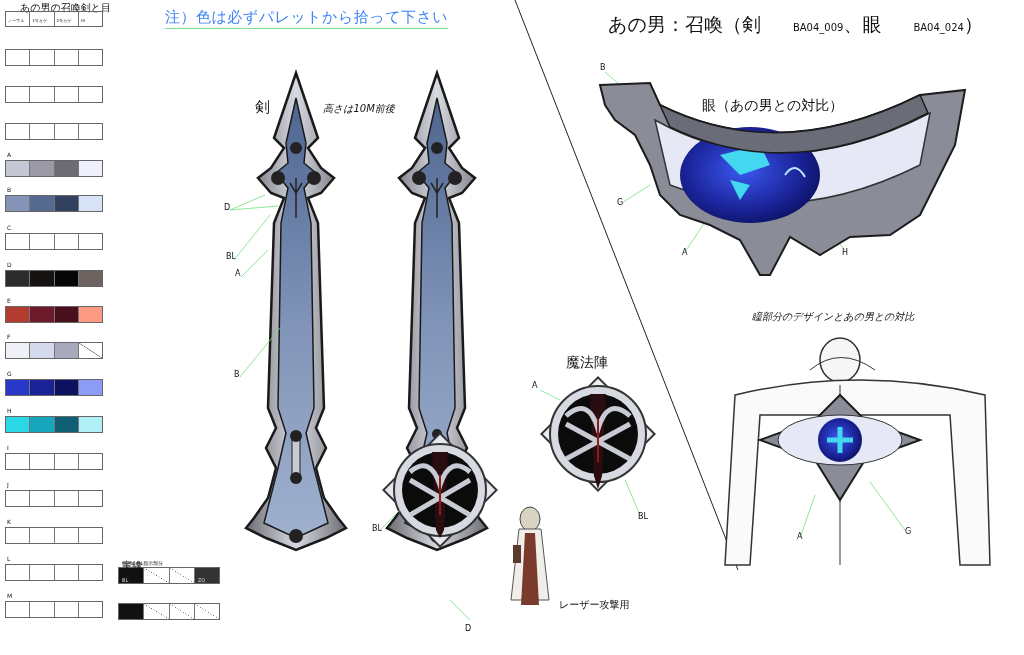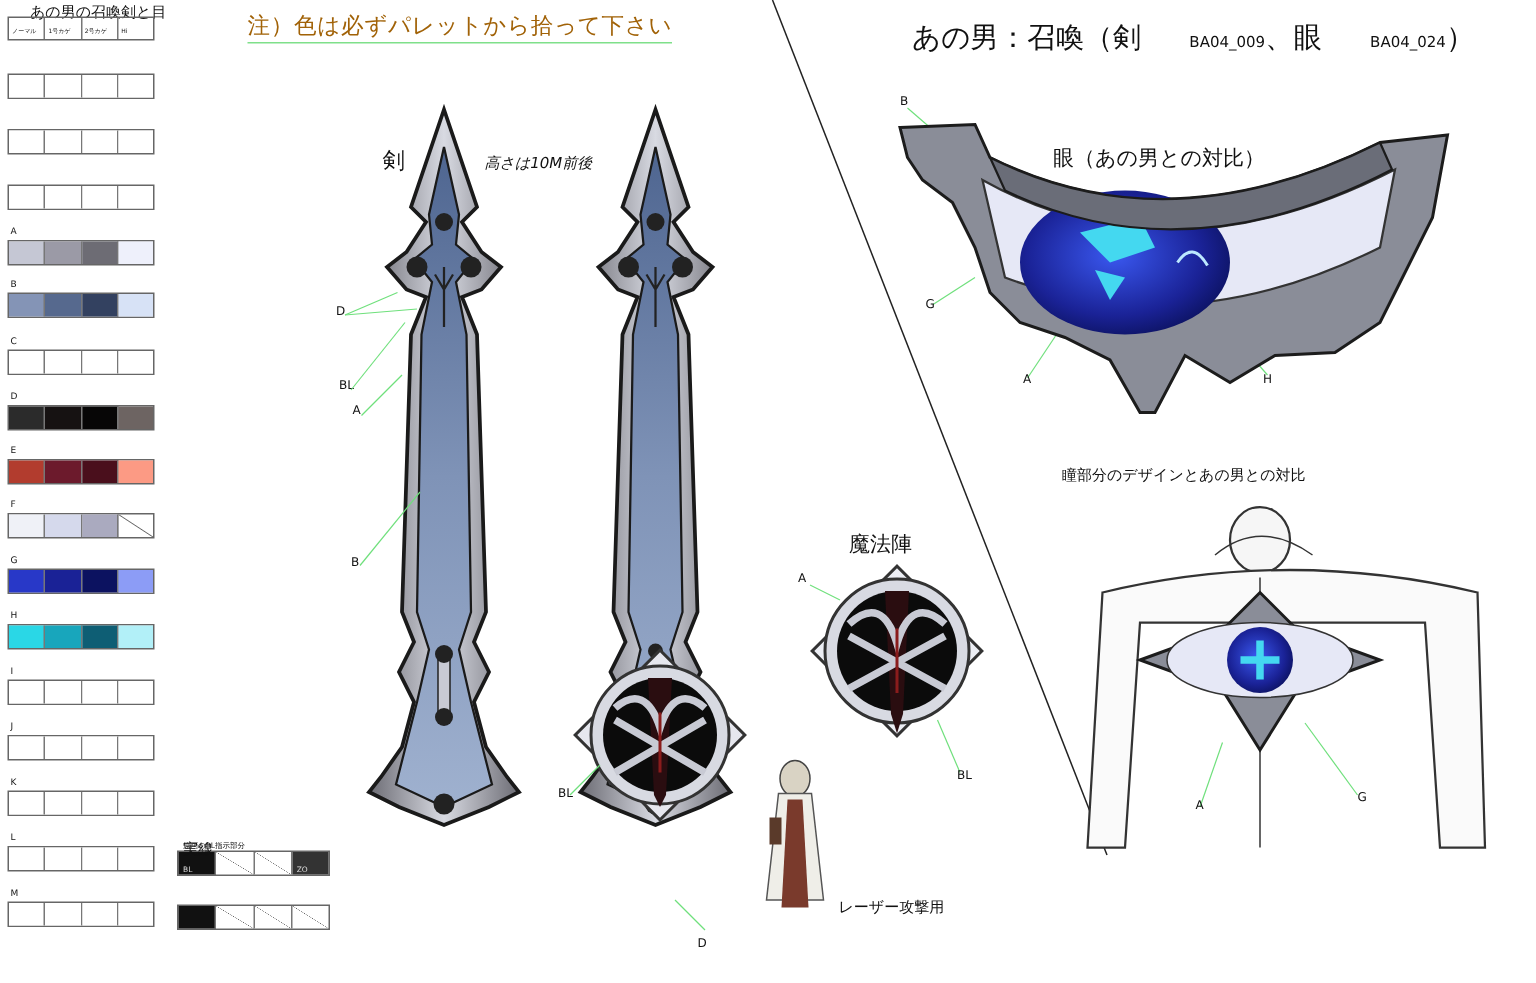--- a/index.html
+++ b/index.html
@@ -7,21 +7,21 @@
   .abs{position:absolute;}
   .sheet-title{left:20px;top:1px;font-size:10px;white-space:nowrap;font-family:Liberation Serif, serif;}
   .hdr-row{left:5px;top:11px;width:98px;height:16px;display:flex;border:1px solid #666;box-sizing:border-box;}
   .hdr-row span{flex:1;font-size:4px;border-right:1px solid #777;padding:6px 0 0 2px;white-space:nowrap;overflow:hidden;}
   .hdr-row span:last-child{border-right:none;}
   .pal-label{font-size:6px;left:7px;}
   .pal-row{left:5px;width:98px;height:17px;display:flex;border:1px solid #666;box-sizing:border-box;}
   .pal-row .sw{flex:1;border-right:1px solid #777;box-sizing:border-box;position:relative;}
   .pal-row .sw:last-child{border-right:none;}
   .sw.diag{background:linear-gradient(to top right,transparent calc(50% - 0.6px),#666 50%,transparent calc(50% + 0.6px));}
-  .note{left:165px;top:8px;font-size:15px;color:#a16207;white-space:nowrap;letter-spacing:0.5px;border-bottom:1px solid #7fe08a;padding-bottom:1px;}
+  .note{left:165px;top:8px;font-size:15px;color:#3b82f6;white-space:nowrap;letter-spacing:0.5px;border-bottom:1px solid #7fe08a;padding-bottom:1px;}
   .main-title{left:608px;top:12px;font-size:19px;white-space:nowrap;}
   .main-title small{font-size:10px;padding-left:32px;}
   .lbl{font-size:10px;white-space:nowrap;}
   .callout{font-size:8px;color:#111;white-space:nowrap;}
   .guide{left:118px;width:102px;height:17px;display:flex;border:1px solid #666;box-sizing:border-box;}
   .guide .g{flex:1;border-right:1px solid #777;font-size:5px;color:#ddd;padding:9px 0 0 3px;box-sizing:border-box;}
   .guide .g:last-child{border-right:none;}
   .guide-lbl{left:122px;font-size:5px;}
 </style>
 </head>
@@ -280,21 +280,21 @@
   <path d="M140,115 L160,120 L150,135 Z" fill="#44d8f0"></path>
   <path d="M195,110 Q205,95 215,112" stroke="#bce8ff" stroke-width="2" fill="none"></path>
   <path d="M70,40 Q190,100 330,30 L338,48 Q200,120 80,62 Z" fill="#6a6d78" stroke="#1c1c1c" stroke-width="1.5"></path>
 </svg>
 <div class="abs lbl" style="left:702px;top:97px;font-size:14px;">眼（あの男との対比）</div>
 <div class="abs callout" style="left:600px;top:63px;">B</div>
 <div class="abs callout" style="left:617px;top:198px;">G</div>
 <div class="abs callout" style="left:682px;top:248px;">A</div>
 <div class="abs callout" style="left:842px;top:248px;">H</div>
 
-<div class="abs lbl" style="left:708px;top:310px;">瞳部分のデザインとあの男との対比</div>
+<div class="abs lbl" style="left:752px;top:310px;font-style:italic;">瞳部分のデザインとあの男との対比</div>
 <svg class="abs" style="left:720px;top:325px;" width="290" height="250">
   <ellipse cx="120" cy="35" rx="20" ry="22" fill="#f6f6f6" stroke="#333" stroke-width="1.5"></ellipse>
   <path d="M90,45 Q120,20 155,45" stroke="#333" fill="none"></path>
   <path d="M15,70 Q140,40 265,70 L270,240 L240,240 L230,90 L40,90 L30,240 L5,240 Z" fill="#fafafa" stroke="#333" stroke-width="1.5"></path>
   <path d="M120,60 L120,240" stroke="#333"></path>
   <path d="M40,115 L95,95 L120,70 L145,95 L200,115 L145,135 L120,175 L95,135 Z" fill="#8a8d98" stroke="#1c1c1c" stroke-width="2"></path>
   <ellipse cx="120" cy="115" rx="62" ry="25" fill="#e6e8f6" stroke="#333"></ellipse>
   <circle cx="120" cy="115" r="22" fill="url(#eyeG)"></circle>
   <path d="M120,102 L120,128 M107,115 L133,115" stroke="#44d8f0" stroke-width="5"></path>
 </svg>

